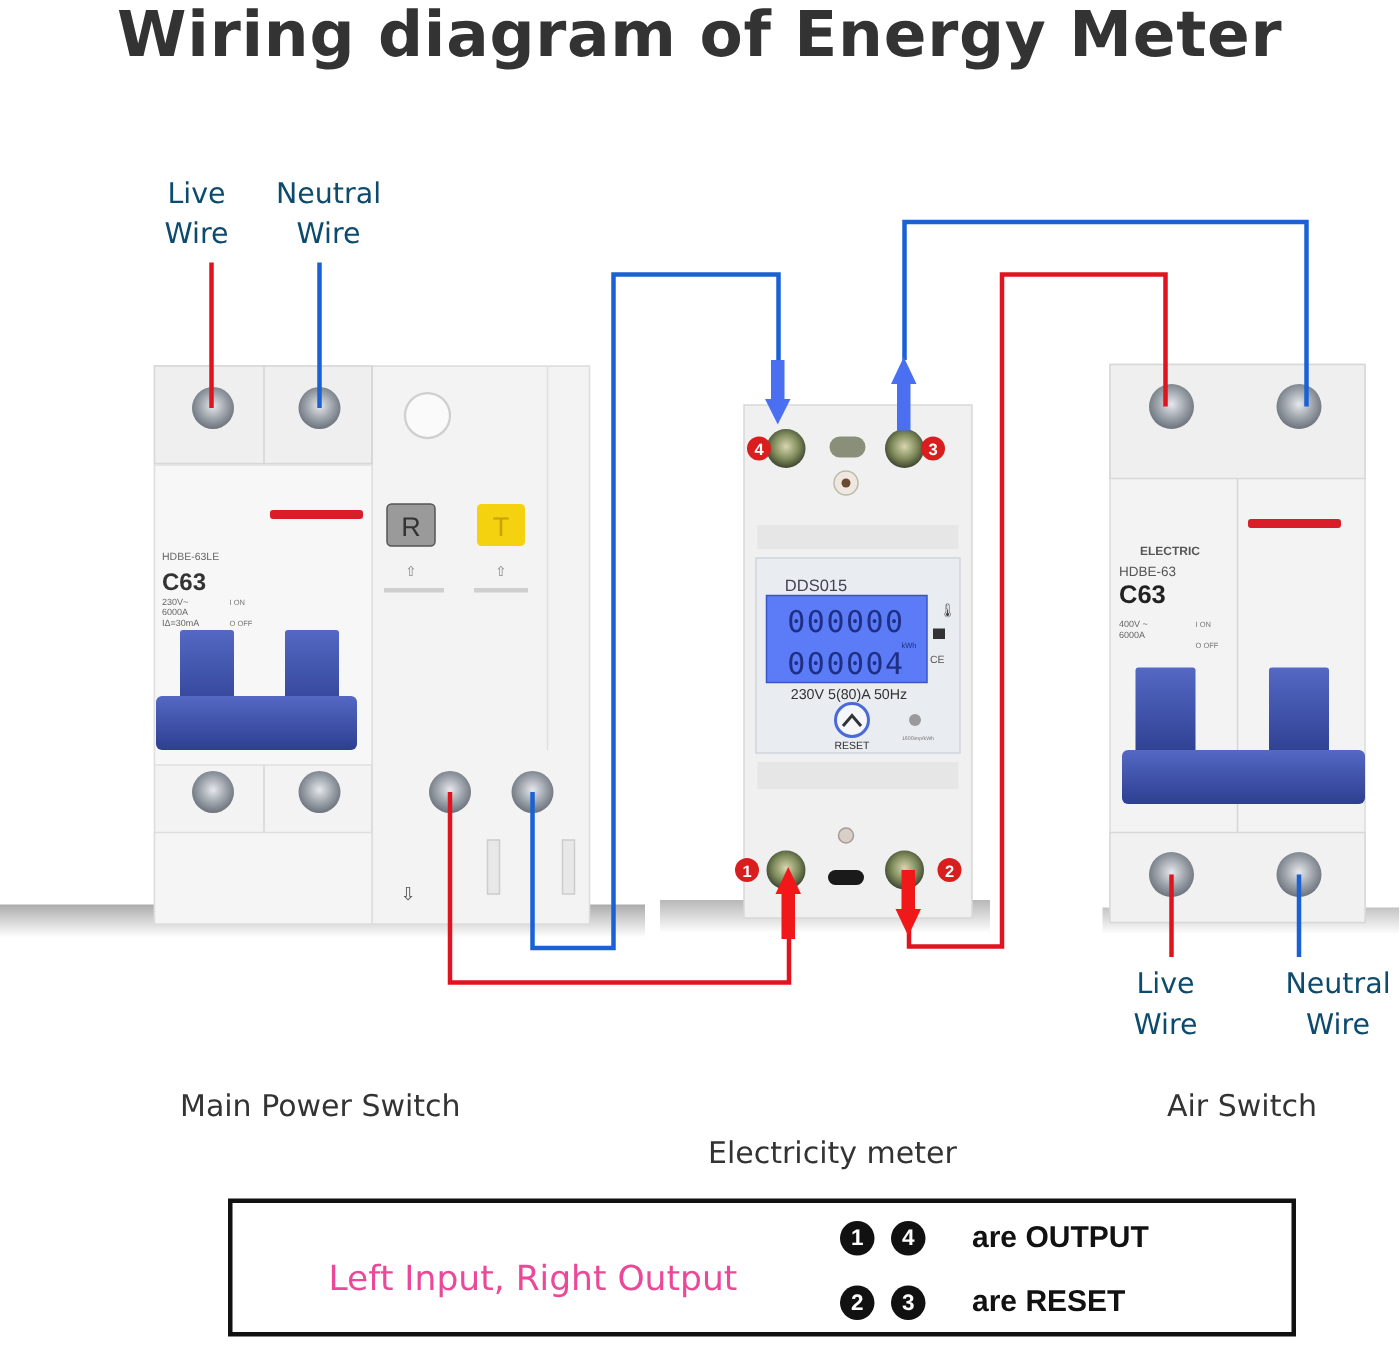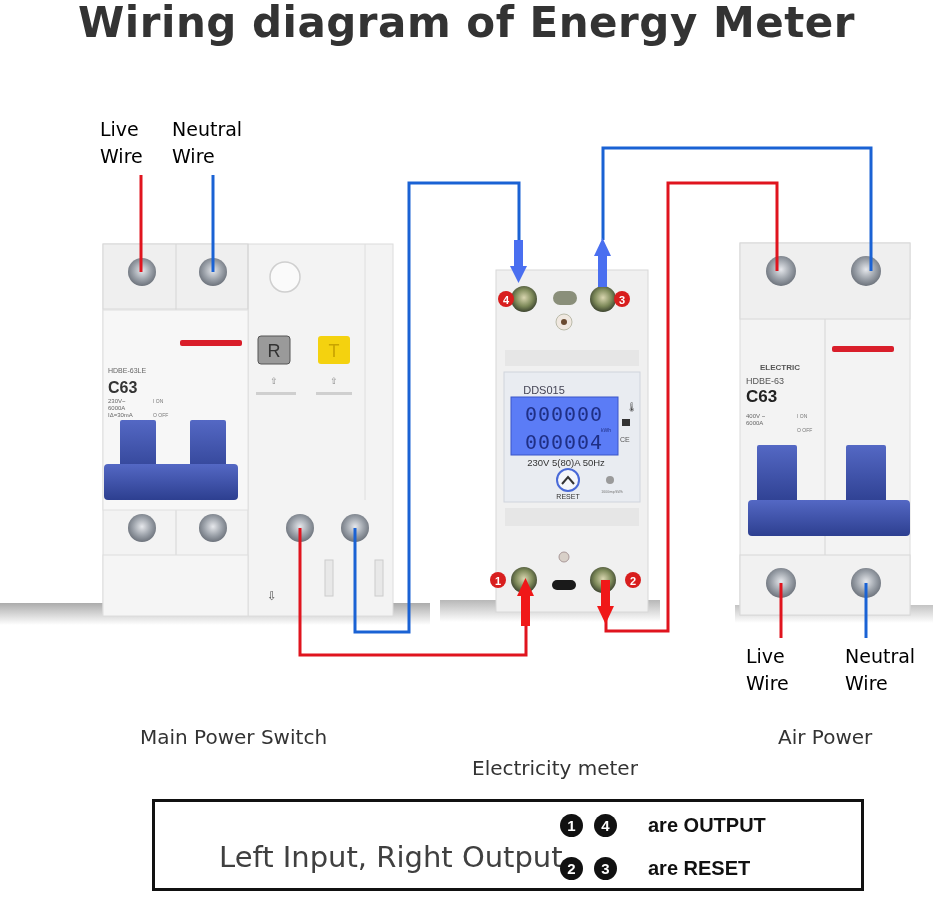--- a/index.html
+++ b/index.html
@@ -1,23 +1,23 @@
 <!DOCTYPE html>
 <html><head>
 <meta charset="utf-8">
 <style>
   html, body { margin: 0; padding: 0; background: #ffffff; }
   body { width: 933px; height: 899px; position: relative; overflow: hidden; font-family: "DejaVu Sans", sans-serif; color: #333; }
   .abs { position: absolute; }
   #title { left: 0; width: 933px; top: -2px; text-align: center; font-family: "DejaVu Sans", sans-serif; font-weight: bold; font-size: 42px; color: #333; letter-spacing: 0.5px; }
-  .wlabel { font-family: "DejaVu Sans", sans-serif; font-size: 19px; color: #000000; text-align: left; line-height: 27px; }
+  .wlabel { font-family: "DejaVu Sans", sans-serif; font-size: 19px; color: #0c4a6e; text-align: center; line-height: 27px; }
   .devlabel { font-family: "DejaVu Sans", sans-serif; font-size: 20px; color: #333; }
   svg#diagram { position: absolute; left: 0; top: 0; }
   #legend-box { left: 152px; top: 799px; width: 712px; height: 92px; border: 3px solid #111; box-sizing: border-box; background: #fff; }
-  #legend-main { left: 64px; top: 38px; font-size: 29px; color: #404040; font-family: "DejaVu Sans", sans-serif; }
+  #legend-main { left: 64px; top: 38px; font-size: 23px; color: #ec4899; font-family: "DejaVu Sans", sans-serif; }
   .legend-row { left: 405px; font-family: "Liberation Sans", sans-serif; font-weight: bold; font-size: 20px; color: #111; display: flex; align-items: center; }
   .badge { width: 23px; height: 23px; border-radius: 50%; background: #111; color: #fff; font-size: 15px; font-weight: bold; display: inline-flex; align-items: center; justify-content: center; margin-right: 11px; font-family: "Liberation Sans", sans-serif; }
   .legend-text { margin-left: 20px; }
 </style>
 </head>
 <body>
 
 <div id="title" class="abs">Wiring diagram of Energy Meter</div>
 
 <div class="abs wlabel" style="left:100px; top:116px; width:62px;">
@@ -195,23 +195,23 @@
     <polygon points="510,266 527,266 518.5,283" fill="#4a6ff0"></polygon>
     <rect x="598" y="252" width="9" height="35" fill="#4a6ff0"></rect>
     <polygon points="594,256 611,256 602.5,238" fill="#4a6ff0"></polygon>
     <rect x="521" y="592" width="9" height="34" fill="#f01818"></rect>
     <polygon points="517,596 534,596 525.5,578" fill="#f01818"></polygon>
     <rect x="601" y="580" width="9" height="30" fill="#f01818"></rect>
     <polygon points="597,606 614,606 605.5,624" fill="#f01818"></polygon>
   </g>
 </svg>
 
-<div class="abs devlabel" style="left:120px; top:725px;margin-left:20px;">Main Power Switch</div>
+<div class="abs devlabel" style="left:120px; top:725px;">Main Power Switch</div>
 <div class="abs devlabel" style="left:472px; top:756px;">Electricity meter</div>
-<div class="abs devlabel" style="left:778px; top:725px;">Air Power</div>
+<div class="abs devlabel" style="left:778px; top:725px;">Air Switch</div>
 
 <div id="legend-box" class="abs">
   <div id="legend-main" class="abs">Left Input, Right Output</div>
   <div class="abs legend-row" style="top:12px;">
     <span class="badge">1</span>
     <span class="badge">4</span>
     <span class="legend-text">are OUTPUT</span>
   </div>
   <div class="abs legend-row" style="top:55px;">
     <span class="badge">2</span>

